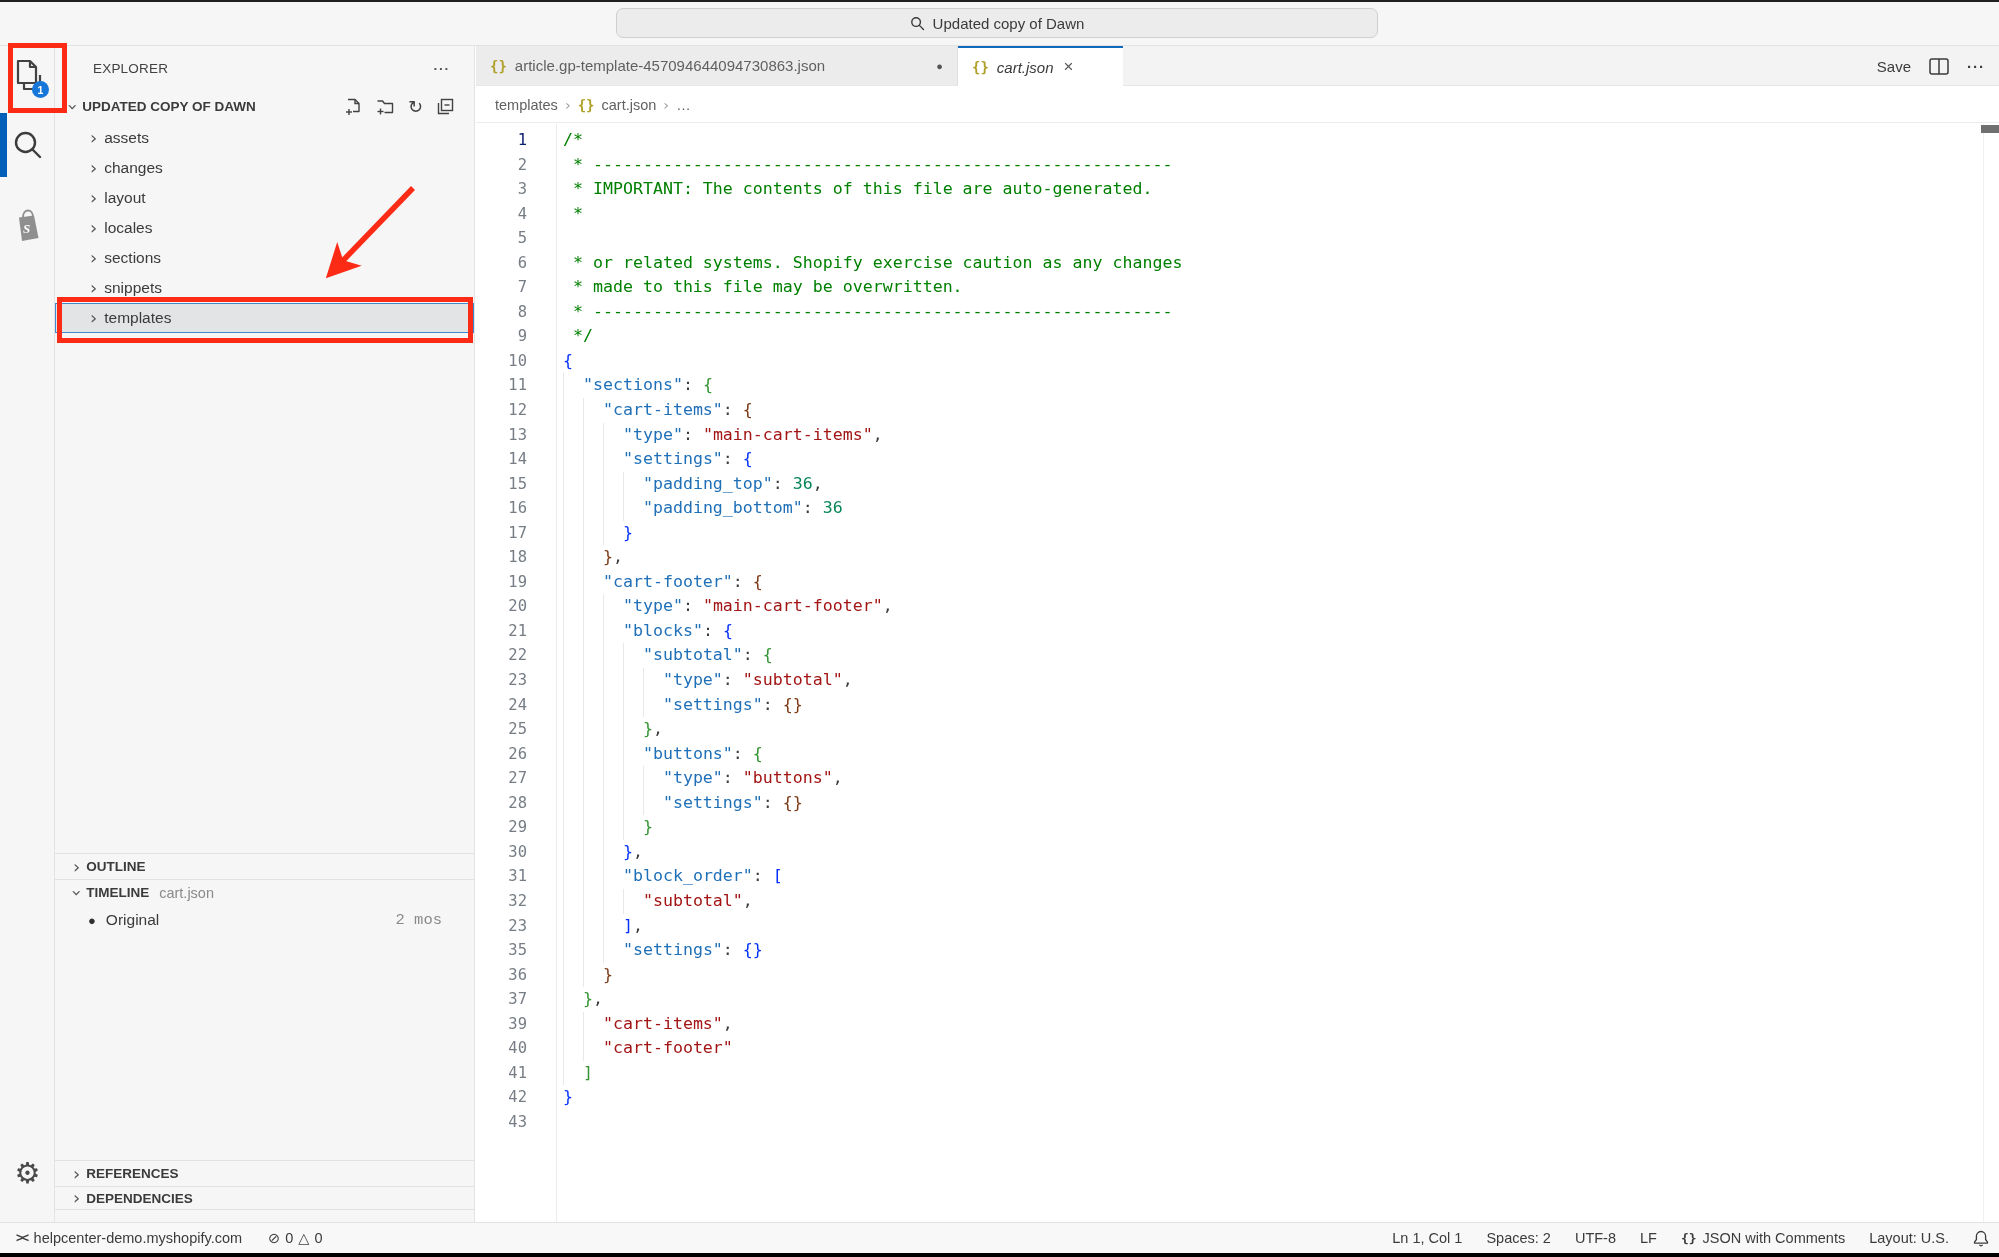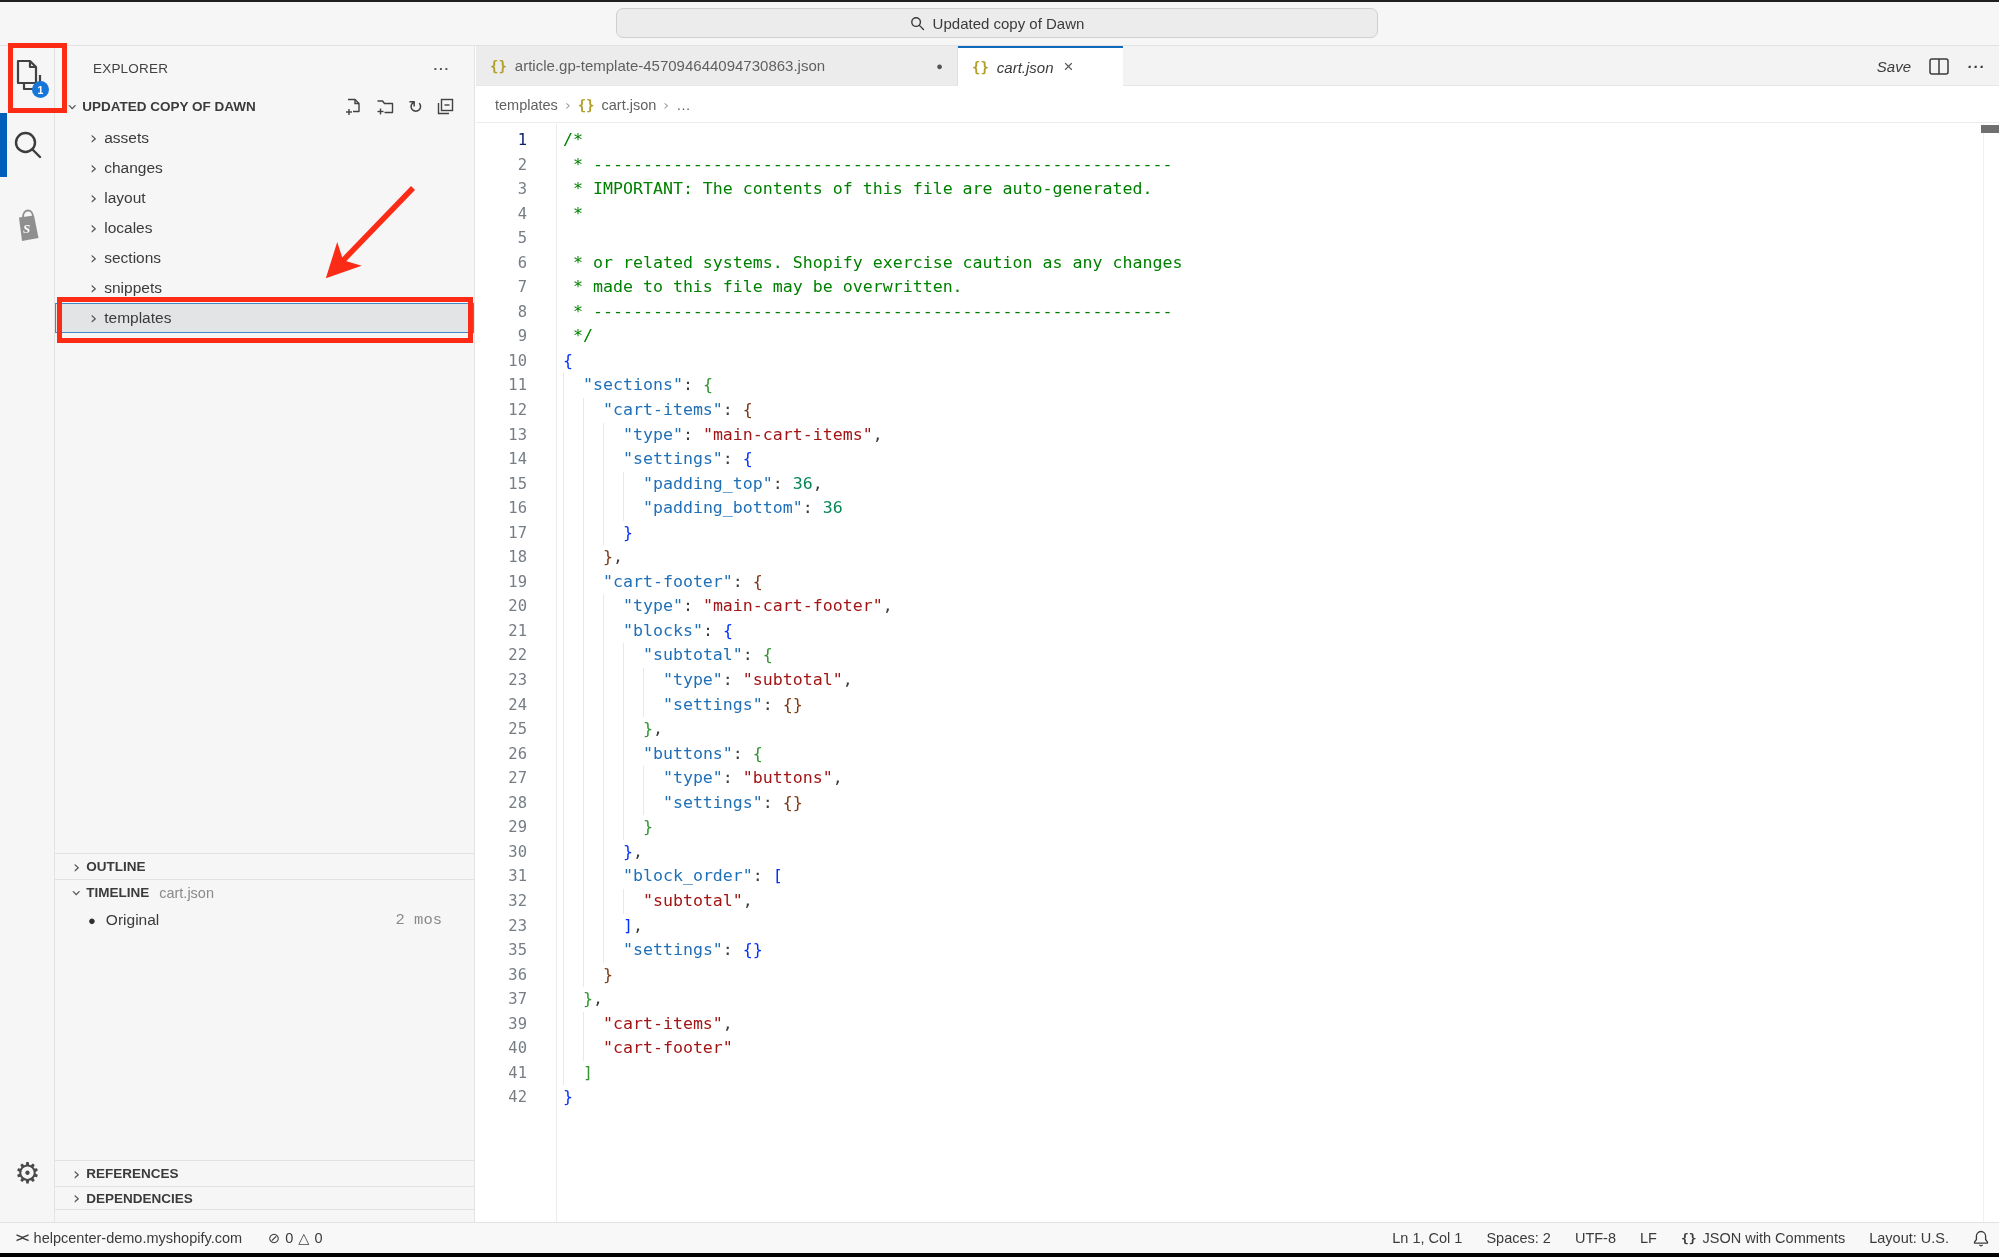--- a/index.html
+++ b/index.html
@@ -53,21 +53,21 @@
   
   .editor { position:absolute; left:476px; top:46px; right:0; bottom:35px; background:#fff; }
   .tabstrip { position:absolute; top:0; left:0; right:0; height:40px; background:#f3f3f3; border-bottom:1px solid #e7e7e7; display:flex; }
   .tab { display:flex; align-items:center; padding:0 14px; gap:8px; font-size:15px; color:#616161; cursor:pointer; }
   .tab.inactive { width:482px; background:#ececec; border-right:1px solid #e0e0e0; }
   .tab.active { width:165px; background:#fff; border-top:2.5px solid #0f6cbd; margin-bottom:-1px; color:#3b3b3b; }
   .tab.active .fname { font-style:italic; }
   .json-ic { font-family:"DejaVu Sans Mono", monospace; font-weight:bold; font-size:14px; color:#b0a02a; flex:none; }
   .mod-dot { margin-left:auto; font-size:11px; color:#555; }
   .close-x { margin-left:2px; font-size:17px; color:#555; cursor:pointer; }
-  .tab-actions { position:absolute; right:14px; top:0; height:40px; display:flex; align-items:center; gap:18px; color:#3b3b3b; font-size:15px;font-style:italic; }
+  .tab-actions { position:absolute; right:14px; top:0; height:40px; display:flex; align-items:center; gap:18px; color:#3b3b3b; font-size:15px; }
   .tab-actions .save { cursor:pointer; }
   .tab-actions .more { font-weight:bold; letter-spacing:1px; cursor:pointer; }
   .breadcrumb { position:absolute; top:41px; left:0; right:0; height:36px; display:flex; align-items:center; padding-left:19px; gap:7px; font-size:14.5px; color:#616161; border-bottom:1px solid #ececec; background:#fff; }
   .breadcrumb .sep { color:#9a9a9a; font-family:"DejaVu Sans", sans-serif; }
 
   .code-area { position:absolute; top:78px; left:0; right:0; bottom:0; overflow:hidden; padding-top:4px; }
   .gutter-sep { position:absolute; left:80px; top:0; bottom:0; width:1px; background:#ececec; }
   .sb-track { position:absolute; left:1507px; top:0; bottom:0; width:1px; background:#f0f0f0; }
   .sb-thumb { position:absolute; left:1505px; top:1px; width:18px; height:8px; background:#6f6f6f; }
   .code-line { height:24.55px; display:flex; font-family:"DejaVu Sans Mono", monospace; font-size:16.6px; line-height:24.55px; }
@@ -420,20 +420,24 @@
           <span class="lc"><span class="ig" style="left: 0ch;"></span><span class="ig" style="left: 2ch;"></span>    <span class="tk-s">"cart-footer"</span></span>
         </div>
         <div class="code-line">
           <span class="ln">41</span>
           <span class="lc"><span class="ig" style="left: 0ch;"></span>  <span class="tk-b2">]</span></span>
         </div>
         <div class="code-line">
           <span class="ln">42</span>
           <span class="lc"><span class="tk-b1">}</span></span>
         </div>
+        <div class="code-line">
+          <span class="ln">43</span>
+          <span class="lc"></span>
+        </div>
       </div>
     <div class="sb-track"></div>
     <div class="sb-thumb"></div>
   </div>
 </div>
 
 <div class="statusbar">
   <div class="sb-left">
     <span class="sb-item">
       <span class="remote-ic">&gt;&lt;</span>

